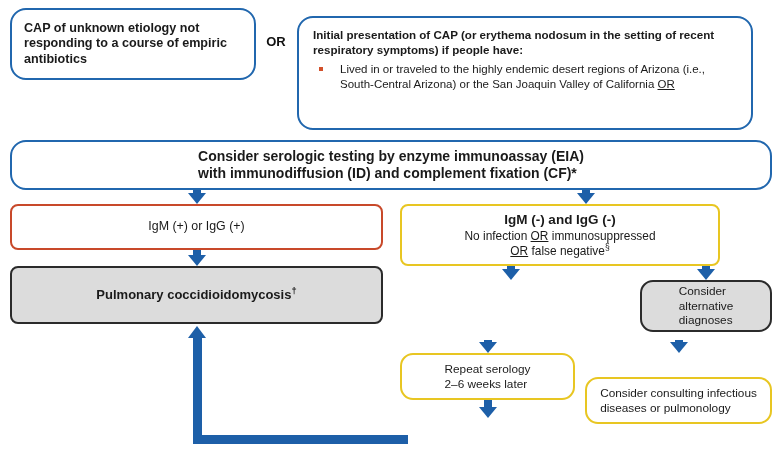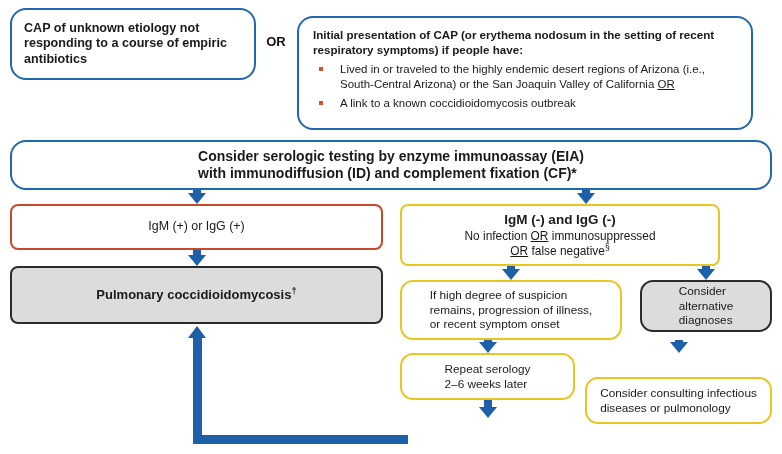--- a/index.html
+++ b/index.html
@@ -118,24 +118,20 @@
 
   <div id="or-label">OR</div>
 
   <div class="node b-blue r-lg" id="top-right-box">
     <div class="hd">Initial presentation of CAP (or erythema nodosum in the setting of recent respiratory symptoms) if people have:</div>
     <ul class="blist">
       <li>
         <span class="bul"></span>
         <span>Lived in or traveled to the highly endemic desert regions of Arizona (i.e., South-Central Arizona) or the San Joaquin Valley of California <u class="pl">OR</u></span>
       </li>
-      <li>
-        <span class="bul"></span>
-        <span>A link to a known coccidioidomycosis outbreak</span>
-      </li>
     </ul>
   </div>
 
   <div class="node b-blue r-lg" id="eia-box">
     <span>
       Consider serologic testing by enzyme immunoassay (EIA)<br>with immunodiffusion (ID) and complement fixation (CF)*
     </span>
   </div>
 
   <div class="arrow" style="left:188px; top:190px; width:18px; height:14px;">
@@ -168,25 +164,20 @@
 
   <div class="arrow" style="left:502px; top:266px; width:18px; height:14px;">
     <div class="stem" style="height:6px;"></div>
       <div class="head"></div>
   </div>
   <div class="arrow" style="left:697px; top:266px; width:18px; height:14px;">
     <div class="stem" style="height:6px;"></div>
       <div class="head"></div>
   </div>
 
-  <div class="node b-yellow r-sm" id="suspicion-box">
-    <span>
-      If high degree of suspicion<br>remains, progression of illness,<br>or recent symptom onset
-    </span>
-  </div>
 
   <div class="node b-gray r-sm" id="alt-dx-box">
     <span>
       Consider<br>alternative<br>diagnoses
     </span>
   </div>
 
   <div class="arrow" style="left:479px; top:340px; width:18px; height:13px;">
     <div class="stem" style="height:5px;"></div>
       <div class="head"></div>

